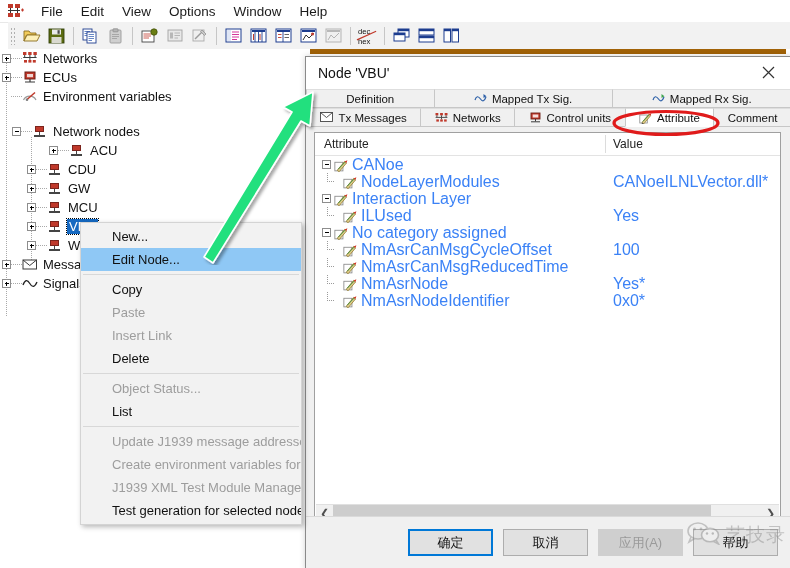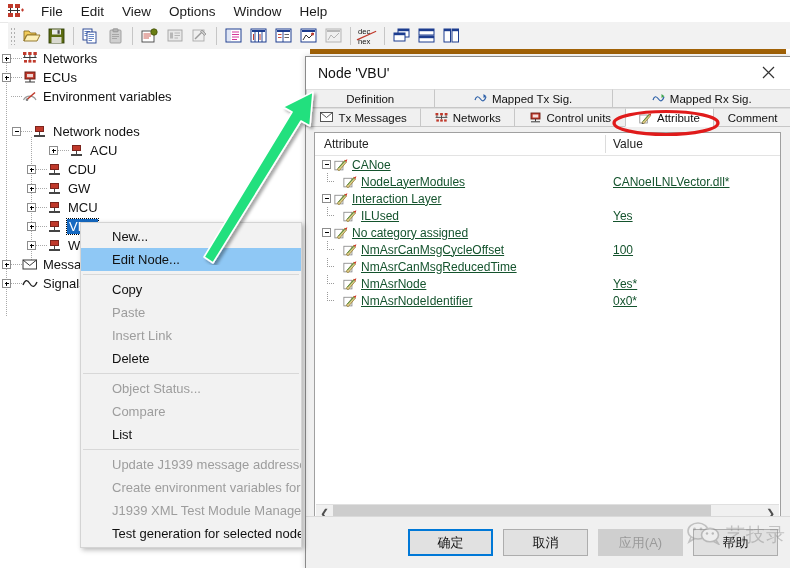--- a/index.html
+++ b/index.html
@@ -270,25 +270,24 @@
   #grid-head .col-val { flex: 1; padding-left: 8px; }
   #grid-head .hsplit {
     position: absolute;
     left: 290px; top: 2px; bottom: 2px;
     width: 1px; background: #dcdcdc;
   }
   .attr-row {
     height: 17px;
     display: flex;
     align-items: center;
-    font-size: 12px;
-    color: #14532d;
+    font-size: 16px;
+    color: #3b82f6;
     position: relative;
     cursor: default;
-    text-decoration: underline;
   }
   .attr-name-cell {
     width: 290px;
     display: flex;
     align-items: center;
     box-sizing: border-box;
     position: relative;
     flex: 0 0 auto;
   }
   .attr-val-cell { flex: 1; padding-left: 8px; }
@@ -776,21 +775,20 @@
 <div id="context-menu">
   <div class="cm-item">New...</div>
   <div class="cm-item highlight">Edit Node...</div>
   <div class="cm-sep"></div>
   <div class="cm-item">Copy</div>
   <div class="cm-item disabled">Paste</div>
   <div class="cm-item disabled">Insert Link</div>
   <div class="cm-item">Delete</div>
   <div class="cm-sep"></div>
   <div class="cm-item disabled">Object Status...</div>
-  <div class="cm-item disabled">Compare</div>
   <div class="cm-item">List</div>
   <div class="cm-sep"></div>
   <div class="cm-item disabled">Update J1939 message addresses</div>
   <div class="cm-item disabled">Create environment variables for</div>
   <div class="cm-item disabled">J1939 XML Test Module Manager...</div>
   <div class="cm-item">Test generation for selected node</div>
 </div>
 
 <div id="dialog">
 

